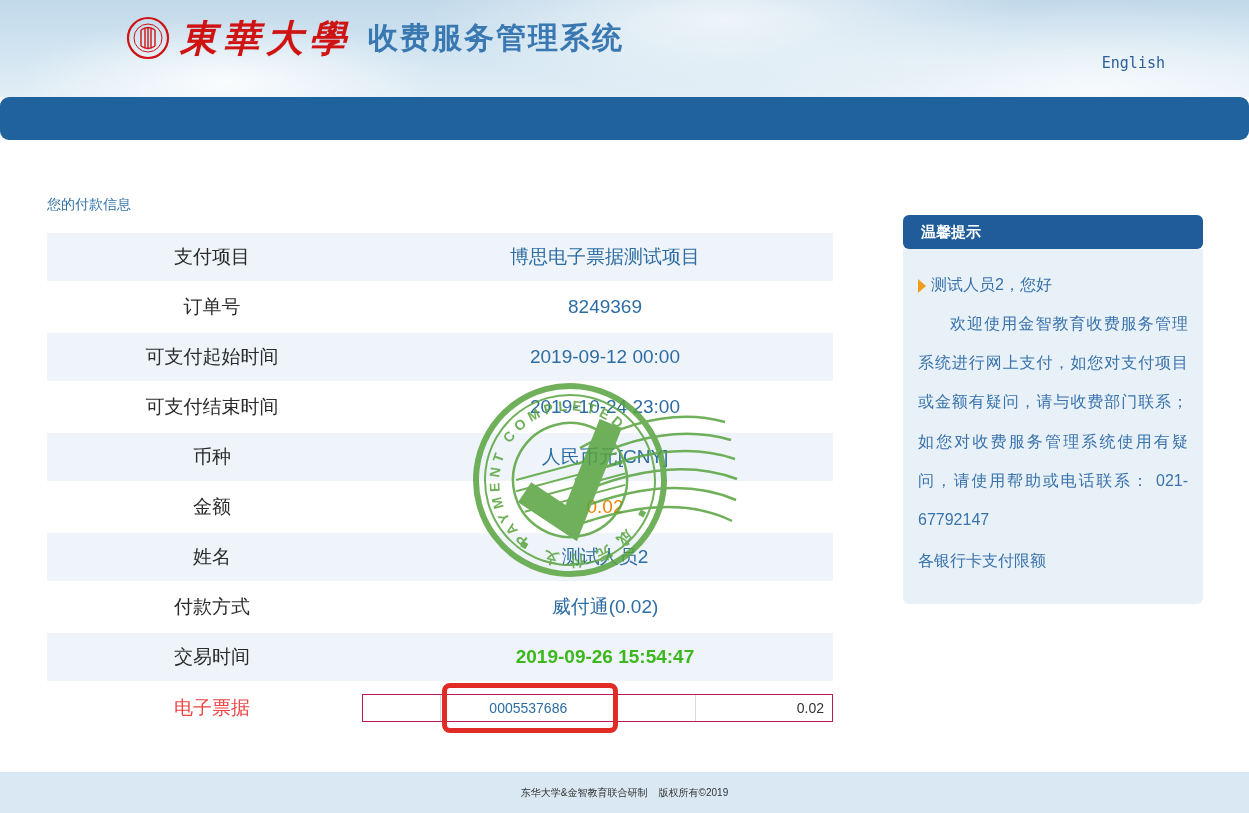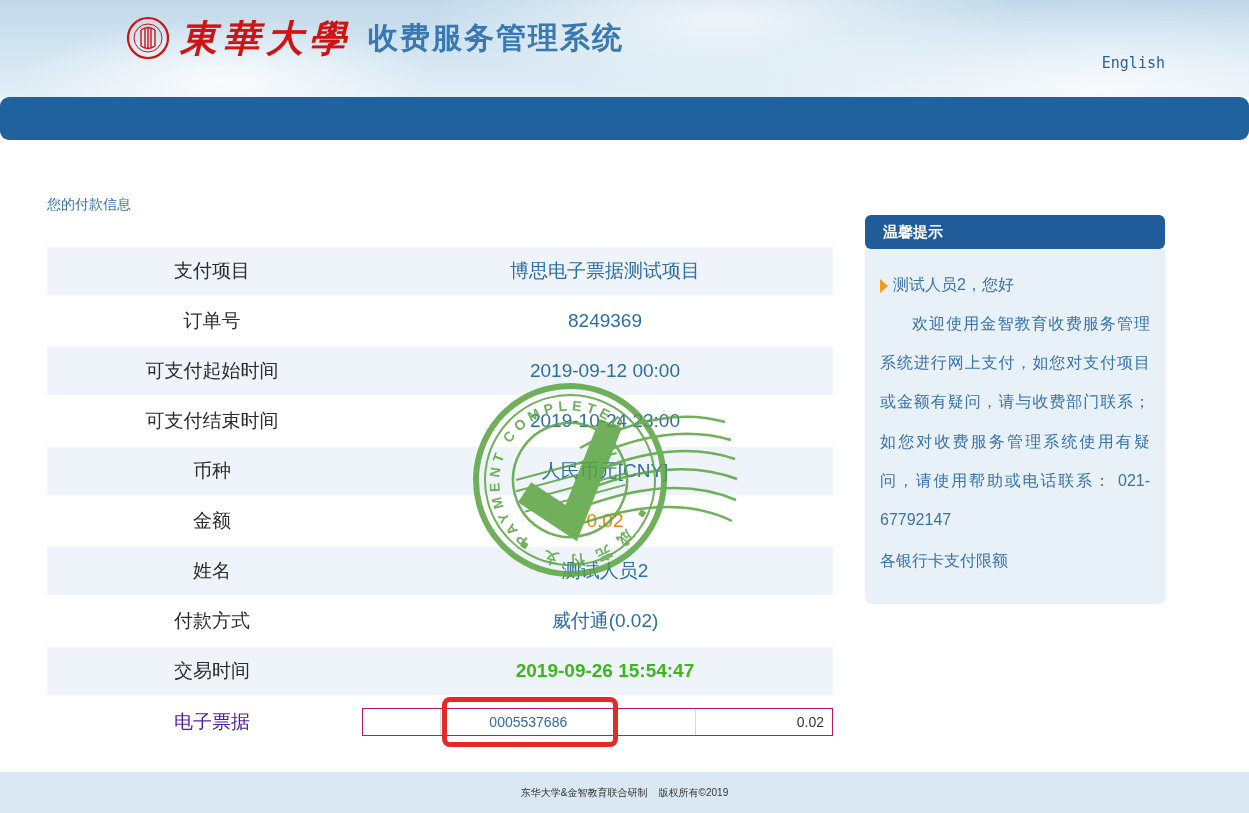--- a/index.html
+++ b/index.html
@@ -39,51 +39,51 @@
   .navbar {
     position:absolute; left:0; top:97px; width:1249px; height:43px;
     background:#20629d; border-radius:9px;
   }
 
   
   .main { position:absolute; left:0; top:140px; width:1015px; height:632px; background:#fff; }
 
   .section-title { position:absolute; left:47px; top:56px; font-size:14px; color:#3372a7; }
 
-  .pay-table { position:absolute; left:47px; top:107px; width:786px; }
+  .pay-table { position:absolute; left:47px; top:93px; width:786px; }
   .pay-row { display:flex; height:50px; align-items:center; border-bottom:2px solid #fff; position:relative; }
   .pay-row.tint { background:#eef4f9; }
   .pay-label { width:330px; text-align:center; font-size:19px; color:#2b2b2b; }
   .pay-value { flex:1; text-align:center; font-size:19px; color:#2e6da4; }
   .pay-value.orange { color:#f08200; }
   .pay-value.green { color:#3cb81e; font-weight:bold; }
 
   
   .inv-row { display:flex; height:50px; align-items:center; position:relative; }
-  .inv-label { width:330px; text-align:center; font-size:19px; color:#4c1d95; }
+  .inv-label { width:330px; text-align:center; font-size:19px; color:#ef4444; }
   .inv-table {
     position:absolute; left:315px; top:11px; width:471px; height:28px;
     display:flex; border:1px solid #be185d; background:#fff;
   }
   .inv-cell { border-right:1px solid #d9d9d9; height:100%; display:flex; align-items:center; justify-content:center; font-size:14px; }
   .inv-cell:last-child { border-right:none; }
   .inv-c1 { width:78px; }
   .inv-c2 { width:177px; color:#2e6da4; }
   .inv-c3 { width:79px; }
   .inv-c4 { width:137px; color:#333; justify-content:flex-end; padding-right:8px; }
   .red-box {
     position:absolute; left:395px; top:0px; width:176px; height:50px;
     border:5px solid #e02b26; border-radius:8px; z-index:5; pointer-events:none;
   }
 
   
   .stamp { position:absolute; left:420px; top:190px; width:330px; height:300px; z-index:4; opacity:.85; pointer-events:none; }
 
   
-  .sidebar { position:absolute; left:865px; top:75px; width:300px; }
+  .sidebar { position:absolute; left:903px; top:75px; width:300px; }
   .sidebar-header {
     height:34px; line-height:34px; background:#1f5c99; color:#fff;
     font-size:15px; font-weight:bold; padding-left:18px; border-radius:6px;
   }
   .sidebar-body {
     background:#e9f1f8; border-radius:0 0 6px 6px; padding:26px 15px 26px 15px;
     color:#3973ac; font-size:16px;
   }
   .greeting { display:flex; align-items:center; margin-bottom:8px; }
   .tri-icon {

